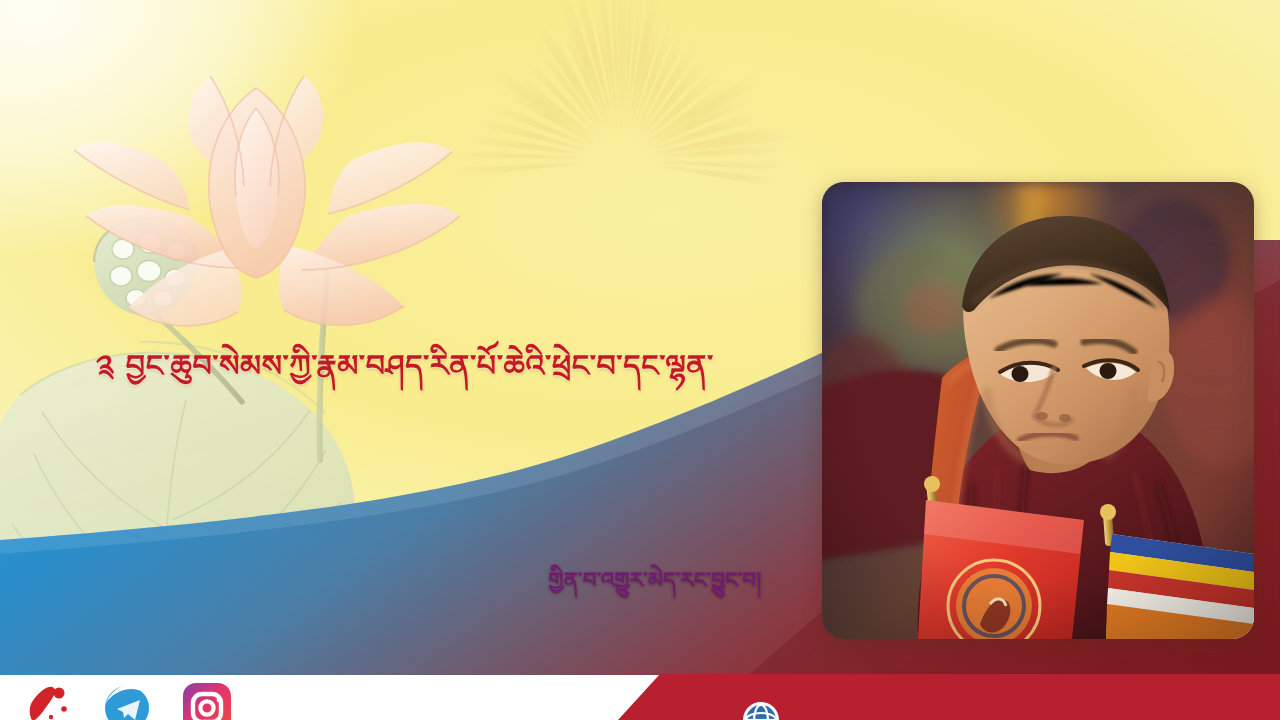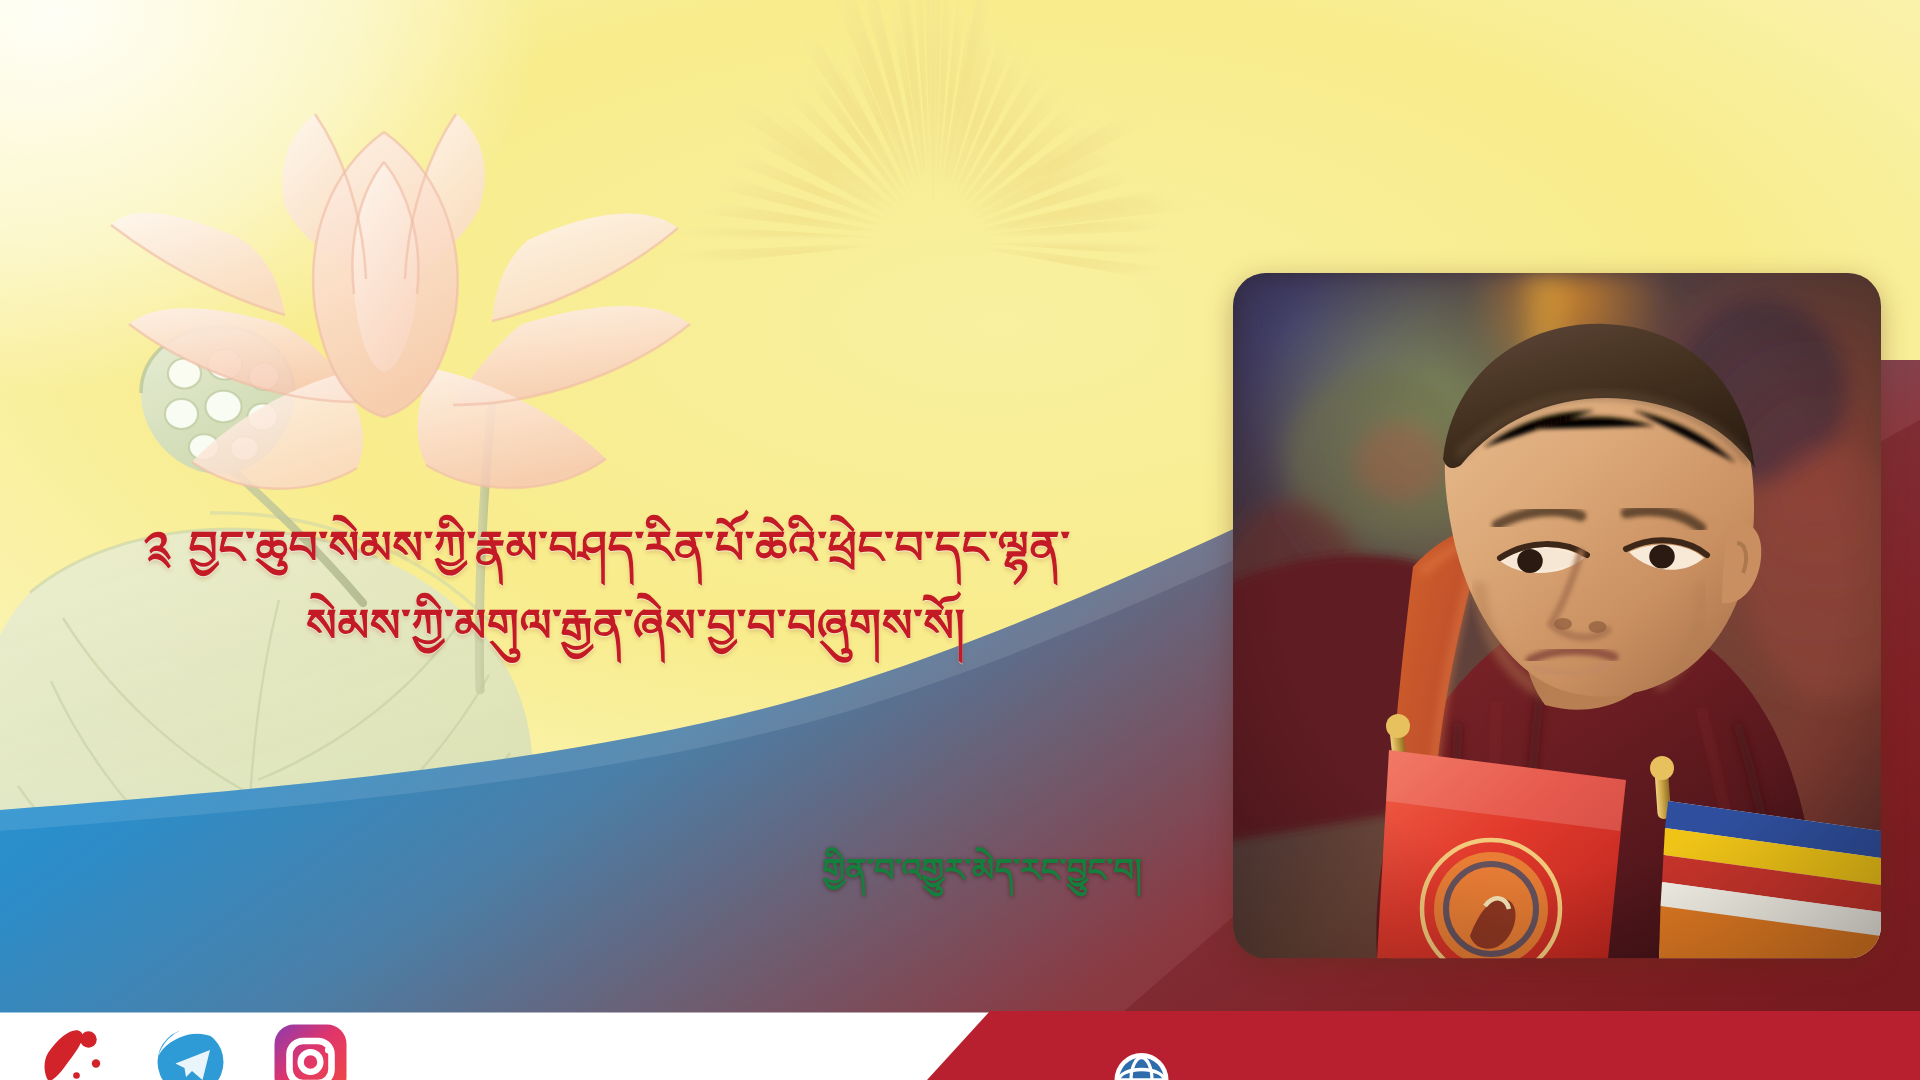--- a/index.html
+++ b/index.html
@@ -61,21 +61,21 @@
     line-height:1.72;
     letter-spacing:.6px;
     text-shadow:0 1px 0 rgba(255,255,255,.55), 0 2px 3px rgba(150,60,30,.20);
     white-space:nowrap;
   }
   .title-line.l2{ margin-left:38px; }
 
   .subtitle{
     position:absolute; left:440px; top:556px; width:430px;
     text-align:center;
-    color:#15803d;
+    color:#701a75;
     font-family:"DejaVu Sans", sans-serif;
     font-weight:bold;
     font-size:21px;
     letter-spacing:.4px;
     text-shadow:0 1px 3px rgba(60,10,10,.55);
     white-space:nowrap;
   }
 
   
   .social-row{ position:absolute; left:18px; bottom:-30px; height:74px; display:flex; align-items:flex-start; gap:22px; }
@@ -479,21 +479,20 @@
       <rect width="432" height="457" fill="url(#vig)"></rect>
       <radialGradient id="vig" cx="50%" cy="44%" r="72%">
         <stop offset="60%" stop-color="#000" stop-opacity="0"></stop>
         <stop offset="100%" stop-color="#000" stop-opacity=".28"></stop>
       </radialGradient>
     </svg>
   </div>
 
   <div class="title-block">
     <div class="title-line l1">༉ བྱང་ཆུབ་སེམས་ཀྱི་རྣམ་བཤད་རིན་པོ་ཆེའི་ཕྲེང་བ་དང་ལྷན་</div>
-    <div class="title-line l2">སེམས་ཀྱི་མགུལ་རྒྱན་ཞེས་བྱ་བ་བཞུགས་སོ།</div>
   </div>
 
   <div class="subtitle">གྱིན་བ་འགྱུར་མེད་རང་བྱུང་བ།</div>
 
   <div class="bottom-white"></div>
   <div class="bottom-red">
     <svg viewBox="0 0 1280 46" preserveAspectRatio="none" aria-hidden="true">
       <path d="M618 46 L660 0 L1280 0 L1280 46 Z" fill="#b9202f"></path>
     </svg>
   </div>

